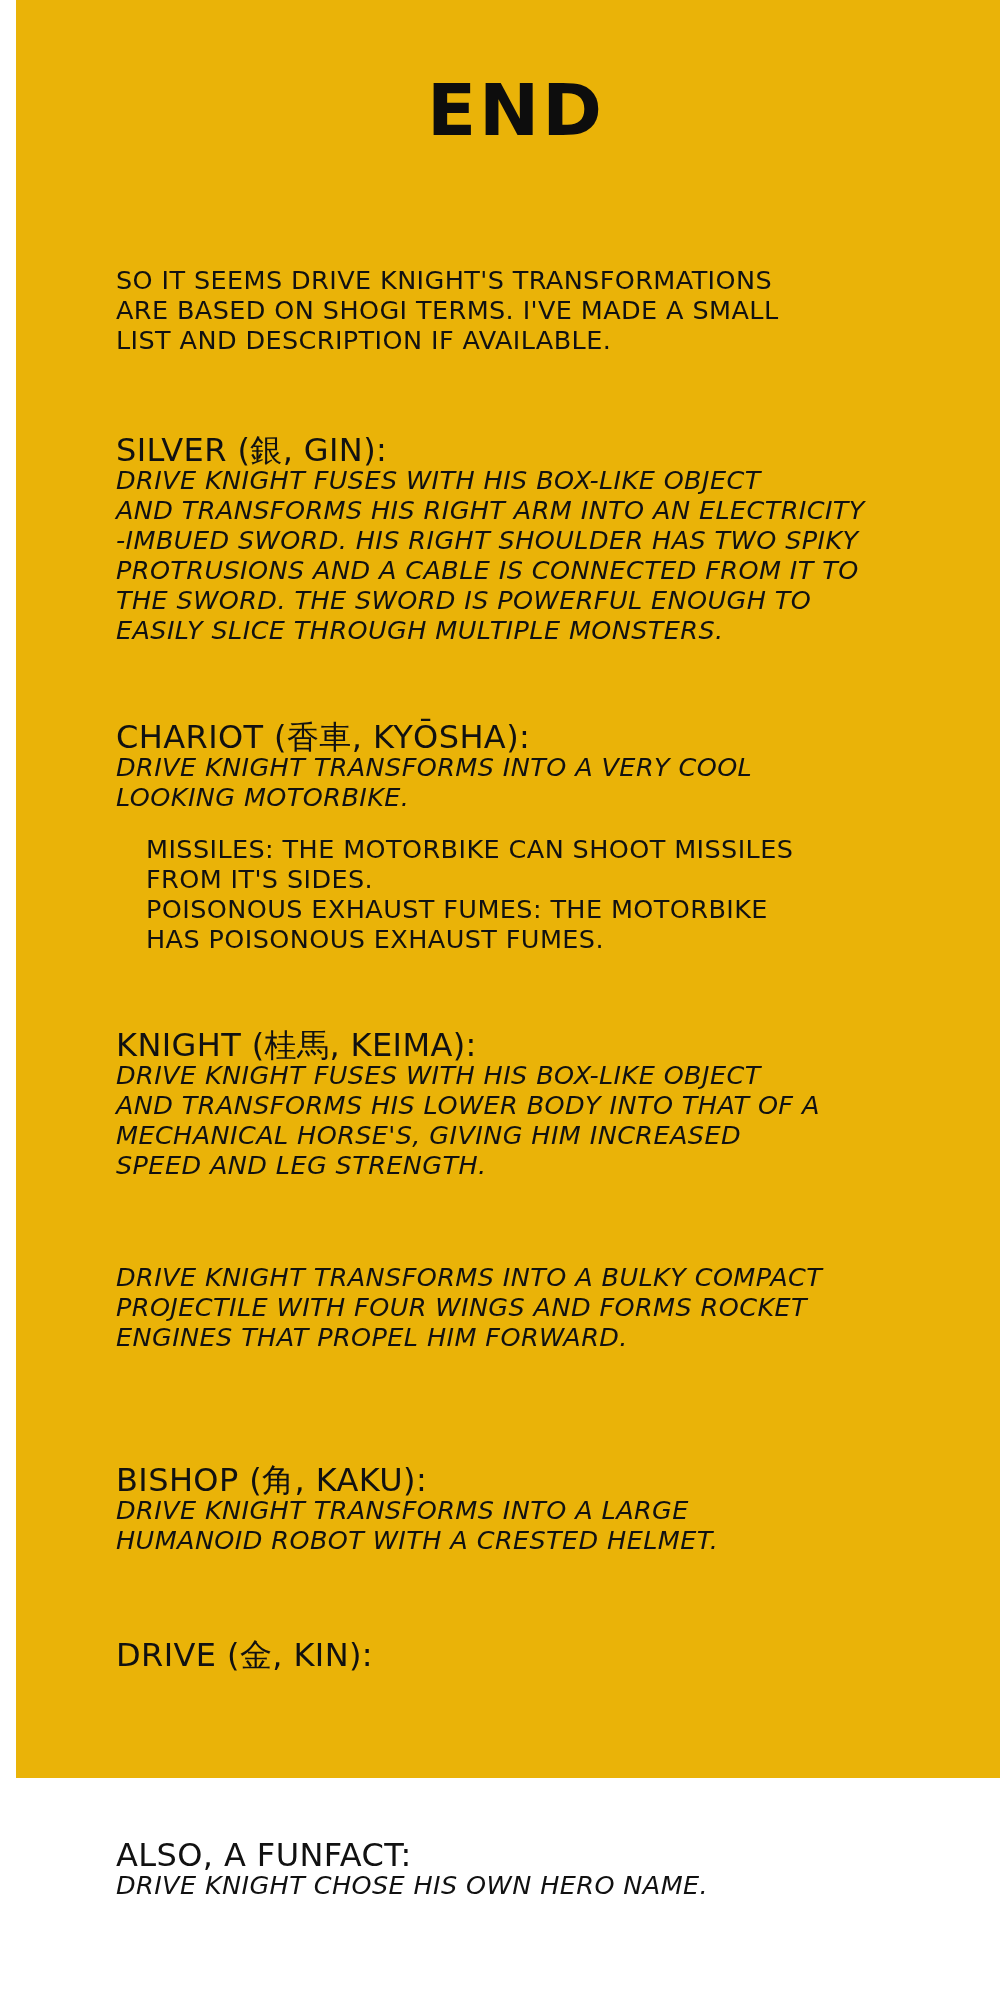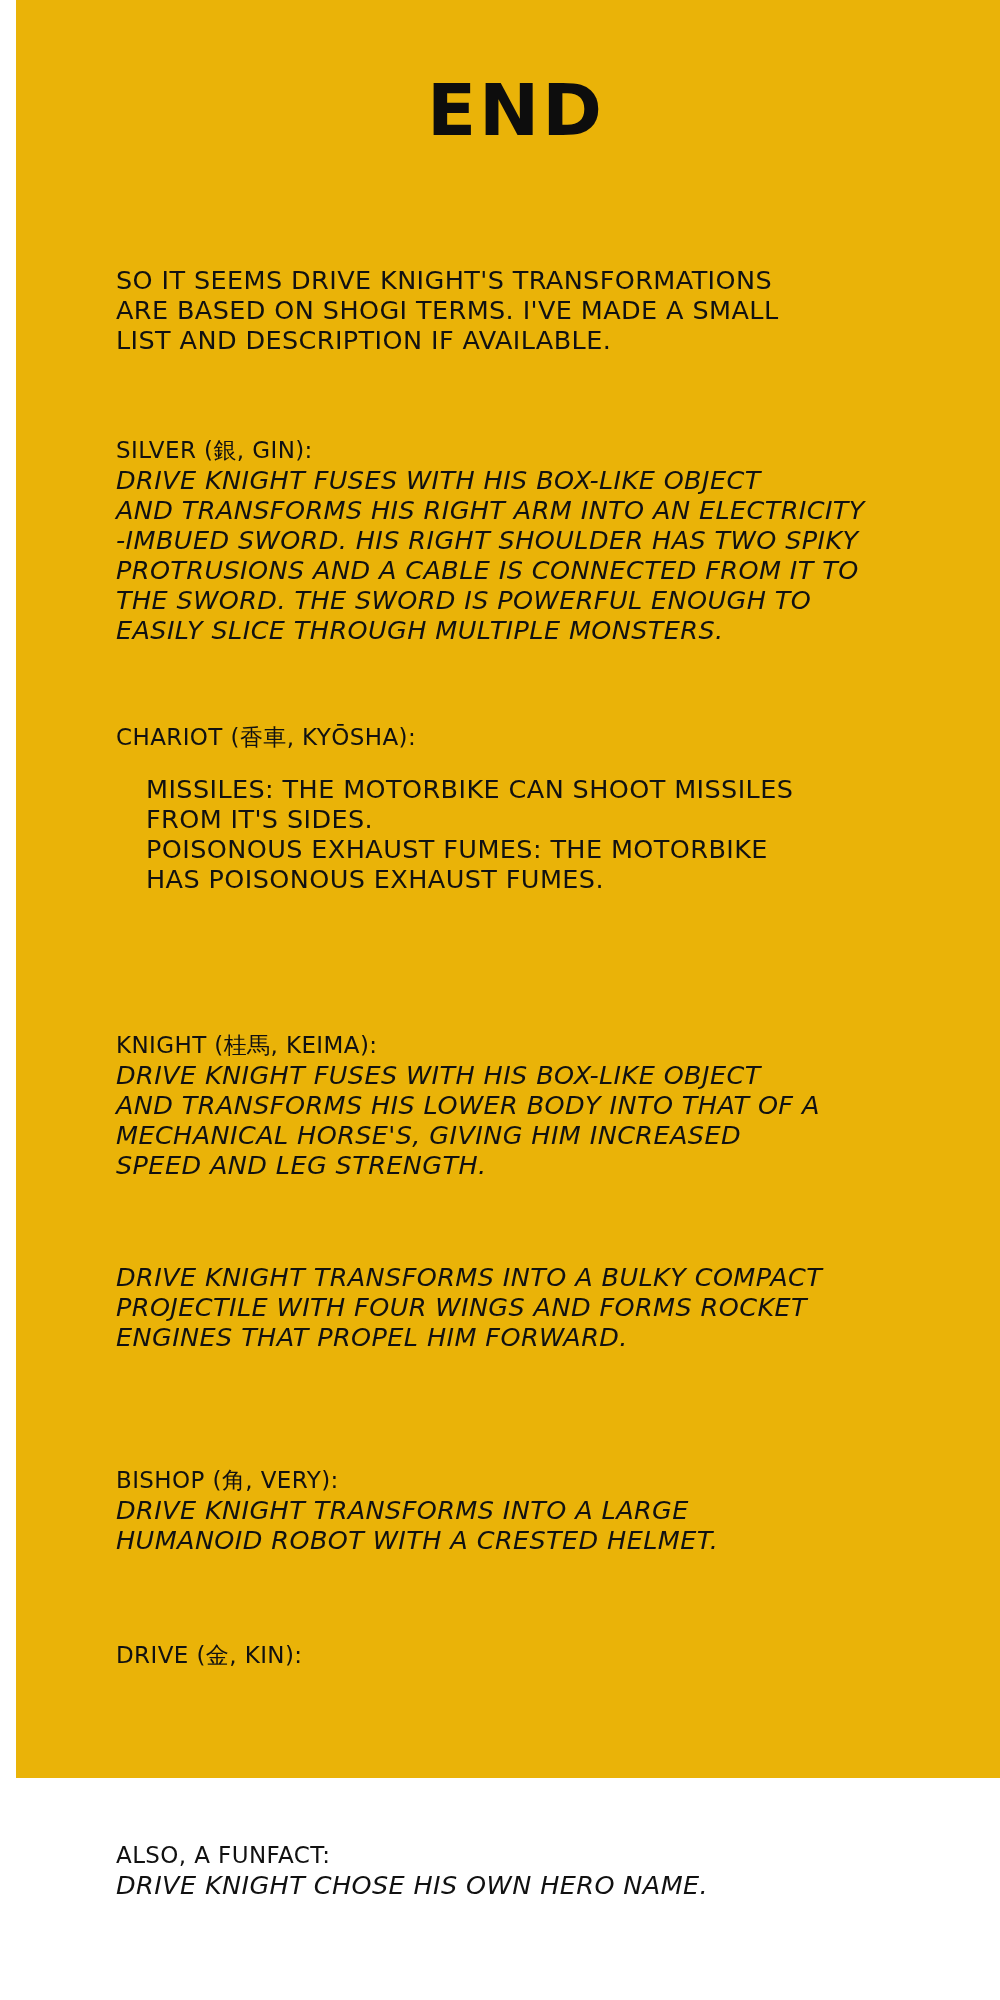--- a/index.html
+++ b/index.html
@@ -46,21 +46,21 @@
     letter-spacing: 0.4px;
     font-weight: 500;
     color: #111111;
     white-space: pre-line;
     font-family: "DejaVu Sans", sans-serif;
   }
   .section {
     margin-bottom: 0;
   }
   .section-head {
-    font-size: 23px;
+    font-size: 32px;
     line-height: 30px;
     letter-spacing: 0.4px;
     font-weight: 500;
     color: #111111;
     font-family: "DejaVu Sans", sans-serif;
   }
   .section-desc {
     font-size: 25.5px;
     line-height: 30px;
     letter-spacing: 0.4px;
@@ -104,20 +104,22 @@
     <div class="section-desc">DRIVE KNIGHT FUSES WITH HIS BOX-LIKE OBJECT
 AND TRANSFORMS HIS RIGHT ARM INTO AN ELECTRICITY
 -IMBUED SWORD. HIS RIGHT SHOULDER HAS TWO SPIKY
 PROTRUSIONS AND A CABLE IS CONNECTED FROM IT TO
 THE SWORD. THE SWORD IS POWERFUL ENOUGH TO
 EASILY SLICE THROUGH MULTIPLE MONSTERS.</div>
   </div>
 
   <div class="body-block section" style="top: 722px;">
     <div class="section-head">CHARIOT (香車, KYŌSHA):</div>
+    <div class="section-desc">DRIVE KNIGHT TRANSFORMS INTO A VERY COOL
+LOOKING MOTORBIKE.</div>
     <div class="sub-list">
       <div class="sub-item indent-1">MISSILES: THE MOTORBIKE CAN SHOOT MISSILES
 FROM IT'S SIDES.</div>
       <div class="sub-item indent-2">POISONOUS EXHAUST FUMES: THE MOTORBIKE
 HAS POISONOUS EXHAUST FUMES.</div>
     </div>
   </div>
 
   <div class="body-block section" style="top: 1030px;">
     <div class="section-head">KNIGHT (桂馬, KEIMA):</div>
@@ -127,21 +129,21 @@
 SPEED AND LEG STRENGTH.</div>
   </div>
 
   <div class="body-block section" style="top: 1262px;">
     <div class="section-desc">DRIVE KNIGHT TRANSFORMS INTO A BULKY COMPACT
 PROJECTILE WITH FOUR WINGS AND FORMS ROCKET
 ENGINES THAT PROPEL HIM FORWARD.</div>
   </div>
 
   <div class="body-block section" style="top: 1465px;">
-    <div class="section-head">BISHOP (角, VERY):</div>
+    <div class="section-head">BISHOP (角, KAKU):</div>
     <div class="section-desc">DRIVE KNIGHT TRANSFORMS INTO A LARGE
 HUMANOID ROBOT WITH A CRESTED HELMET.</div>
   </div>
 
   <div class="body-block section" style="top: 1640px;">
     <div class="section-head">DRIVE (金, KIN):</div>
   </div>
 
   <div class="body-block section" style="top: 1840px;">
     <div class="section-head">ALSO, A FUNFACT:</div>

